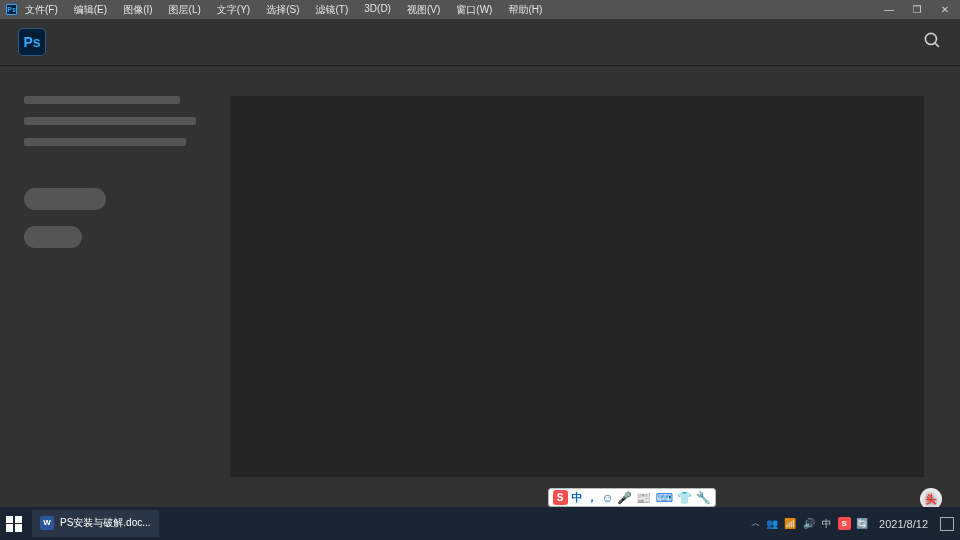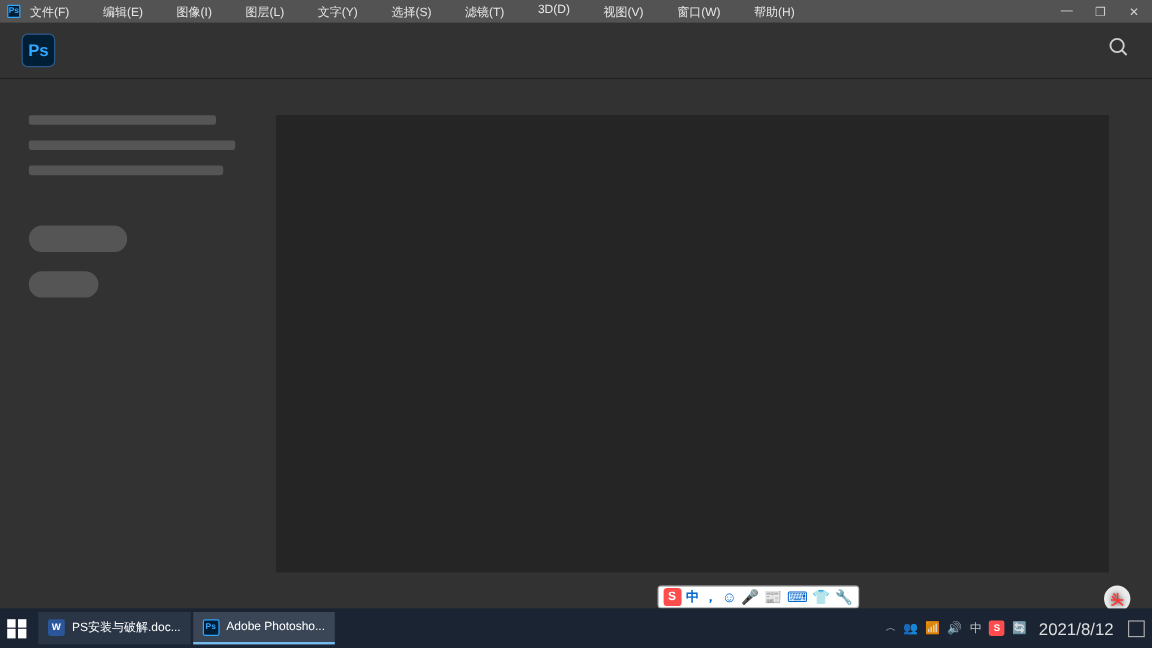--- a/index.html
+++ b/index.html
@@ -1,19 +1,19 @@
 <!DOCTYPE html>
 <html><head>
 <meta charset="utf-8">
 <style>
 *{margin:0;padding:0;box-sizing:border-box;font-family:"Microsoft YaHei",Arial,sans-serif;-webkit-font-smoothing:antialiased}
 body{width:960px;height:540px;background:#323232;overflow:hidden;position:relative}
 .menubar{height:19px;background:#535353;display:flex;align-items:center;padding:0 6px;color:#e6e6e6;font-size:10px}
 .menubar .app-icon{width:11px;height:11px;background:#001e36;border:1px solid #31a8ff;display:flex;align-items:center;justify-content:center;margin-right:8px;font-size:7px;font-weight:bold;color:#31a8ff;border-radius:1px}
-.menu-items{display:flex;gap:28px}
+.menu-items{display:flex;gap:16px}
 .menu-item{cursor:pointer;white-space:nowrap}
 .win-controls{margin-left:auto;display:flex;gap:10px;color:#d0d0d0;font-size:10px}
 .win-btn{width:18px;text-align:center;cursor:pointer}
 .toolbar{height:47px;background:#323232;display:flex;align-items:center;padding:0 18px;border-bottom:1px solid #1e1e1e}
 .ps-logo{width:28px;height:28px;background:#001e36;border-radius:5px;display:flex;align-items:center;justify-content:center;color:#31a8ff;font-weight:bold;font-size:14px;border:1px solid #2a5a8a}
 .search-icon{margin-left:auto;cursor:pointer}
 .search-icon svg{width:19px;height:19px;stroke:#d0d0d0;fill:none;stroke-width:2}
 .home{display:flex;height:calc(100% - 66px - 33px);background:#323232}
 .side{width:230px;padding:30px 24px}
 .sk{background:#555;border-radius:2px;margin-bottom:13px}
@@ -36,21 +36,21 @@
 .start div{background:#fff}
 .task-item{height:27px;display:flex;align-items:center;padding:0 8px;margin-right:2px;cursor:pointer;gap:6px;border-bottom:2px solid transparent}
 .task-item.active{background:#3a4556;border-bottom-color:#76b9ed}
 .task-item.inactive{background:#2a3546}
 .ti-icon{width:14px;height:14px;border-radius:2px;display:flex;align-items:center;justify-content:center;font-size:8px;font-weight:bold}
 .ti-word{background:#2b579a;color:#fff}
 .ti-ps{background:#001e36;color:#31a8ff;border:1px solid #31a8ff;font-size:7px}
 .tray{margin-left:auto;display:flex;align-items:center;gap:6px;font-size:10px;color:#ddd}
 .tray-icon{cursor:pointer;opacity:.85}
 .tray-s{width:13px;height:13px;background:#ff4d4d;color:#fff;border-radius:2px;display:flex;align-items:center;justify-content:center;font-weight:bold;font-size:8px}
-.clock{text-align:right;line-height:10px;font-size:14px;margin-left:4px;margin-right:2px}
+.clock{text-align:right;line-height:10px;font-size:11px;margin-left:4px;margin-right:2px}
 .notif{width:14px;height:14px;border:1px solid #aaa;margin-left:4px}
 .chev{font-size:9px}
 </style>
 </head>
 <body>
 
 <div class="menubar">
   <div class="app-icon">Ps</div>
   <div class="menu-items">
     <span class="menu-item">文件(F)</span>
@@ -115,24 +115,20 @@
   <div class="start">
       <div></div>
       <div></div>
       <div></div>
       <div></div>
     </div>
   <div class="task-item inactive">
     <div class="ti-icon ti-word">W</div>
     <span>PS安装与破解.doc...</span>
   </div>
-  <div class="task-item active">
-    <div class="ti-icon ti-ps">Ps</div>
-    <span>Adobe Photosho...</span>
-  </div>
   <div class="tray">
     <span class="tray-icon chev">︿</span>
     <span class="tray-icon">👥</span>
     <span class="tray-icon">📶</span>
     <span class="tray-icon">🔊</span>
     <span class="tray-icon">中</span>
     <div class="tray-s">S</div>
     <span class="tray-icon">🔄</span>
     <div class="clock">
       <div>2021/8/12</div>

